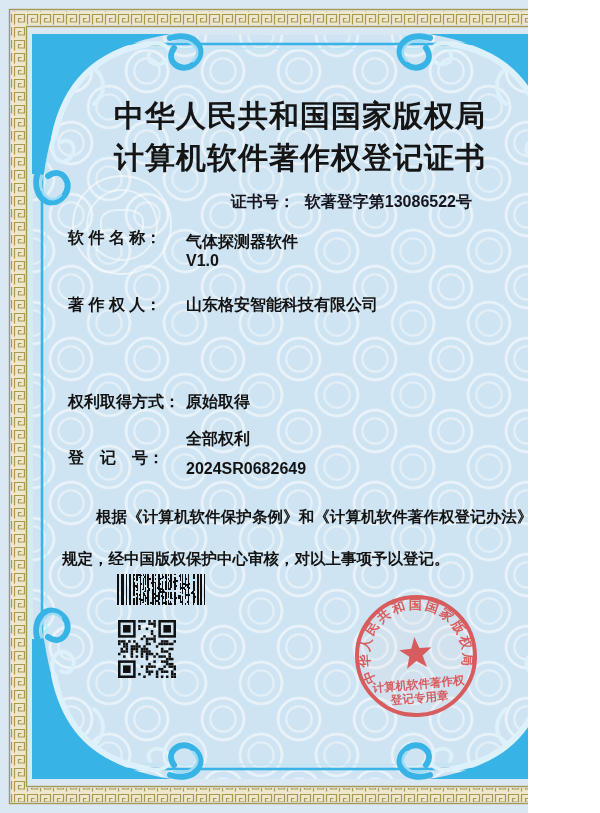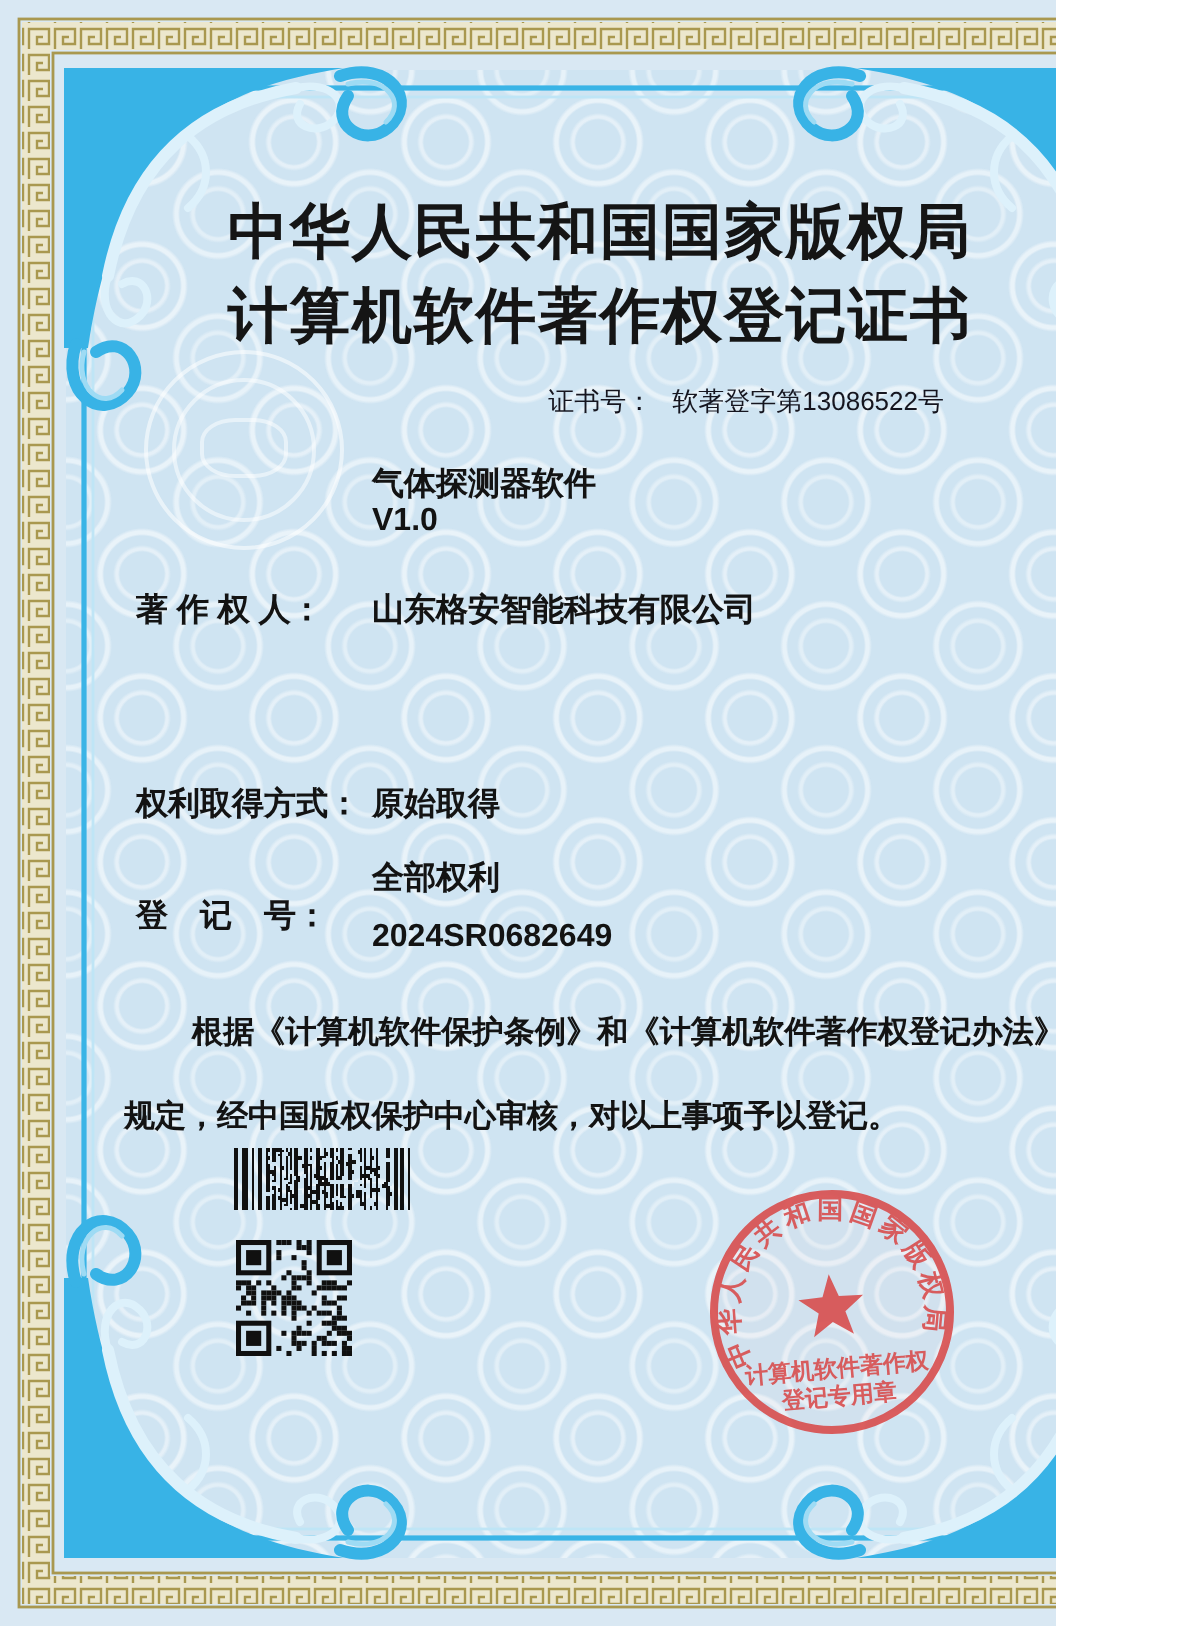--- a/index.html
+++ b/index.html
@@ -16,21 +16,21 @@
       radial-gradient(circle, rgba(255,255,255,0) 11px, rgba(255,255,255,.4) 12px, rgba(255,255,255,.4) 13px, rgba(255,255,255,0) 14.5px);
     background-size:76px 72px,76px 72px,76px 72px,76px 72px;
     background-position:0 0,0 0,38px 36px,38px 36px;
   }
   #frame{position:absolute;left:0;top:0;width:600px;height:813px;pointer-events:none;}
   .abs{position:absolute;}
   .title{left:0;width:600px;text-align:center;font-family:"Liberation Serif",serif;
          font-weight:900;font-size:30px;color:#151515;letter-spacing:1px;white-space:nowrap;}
   #title1{top:96px;}
   #title2{top:138px;}
-  #certno{top:192px;right:56px;font-size:13px;font-weight:normal;color:#15151f;}
+  #certno{top:192px;right:56px;font-size:16px;font-weight:bold;color:#15151f;}
   #certno .lbl{margin-right:10px;}
   .fieldlabel{left:68px;font-size:16px;font-weight:bold;color:#131313;white-space:pre;}
   .fieldvalue{left:186px;font-size:16px;font-weight:bold;color:#131313;white-space:nowrap;}
   #para{left:62px;top:496px;width:486px;font-size:15.5px;font-weight:bold;color:#131313;
         line-height:42px;text-indent:34px;text-align:justify;}
   #emblem-faint{left:72px;top:175px;width:96px;height:96px;border:2px solid rgba(255,255,255,.55);
         border-radius:50%;}
   #emblem-faint:before{content:"";position:absolute;left:12px;top:12px;width:68px;height:68px;
         border:2px solid rgba(255,255,255,.5);border-radius:50%;}
   #emblem-faint:after{content:"";position:absolute;left:26px;top:32px;width:40px;height:26px;
@@ -85,20 +85,21 @@
 
   <div id="emblem-faint" class="abs"></div>
 
   <div id="title1" class="abs title">中华人民共和国国家版权局</div>
   <div id="title2" class="abs title">计算机软件著作权登记证书</div>
 
   <div id="certno" class="abs">
     <span class="lbl">证书号：</span><span>软著登字第13086522号</span>
   </div>
 
+  <div class="abs fieldlabel" style="top:228px">软 件 名 称：</div>
   <div class="abs fieldvalue" style="top:232px">气体探测器软件</div>
   <div class="abs fieldvalue" style="top:252px">V1.0</div>
 
   <div class="abs fieldlabel" style="top:295px">著 作 权 人：</div>
   <div class="abs fieldvalue" style="top:295px">山东格安智能科技有限公司</div>
 
   <div class="abs fieldlabel" style="top:392px">权利取得方式：</div>
   <div class="abs fieldvalue" style="top:392px">原始取得</div>
 
   <div class="abs fieldvalue" style="top:429px">全部权利</div>

